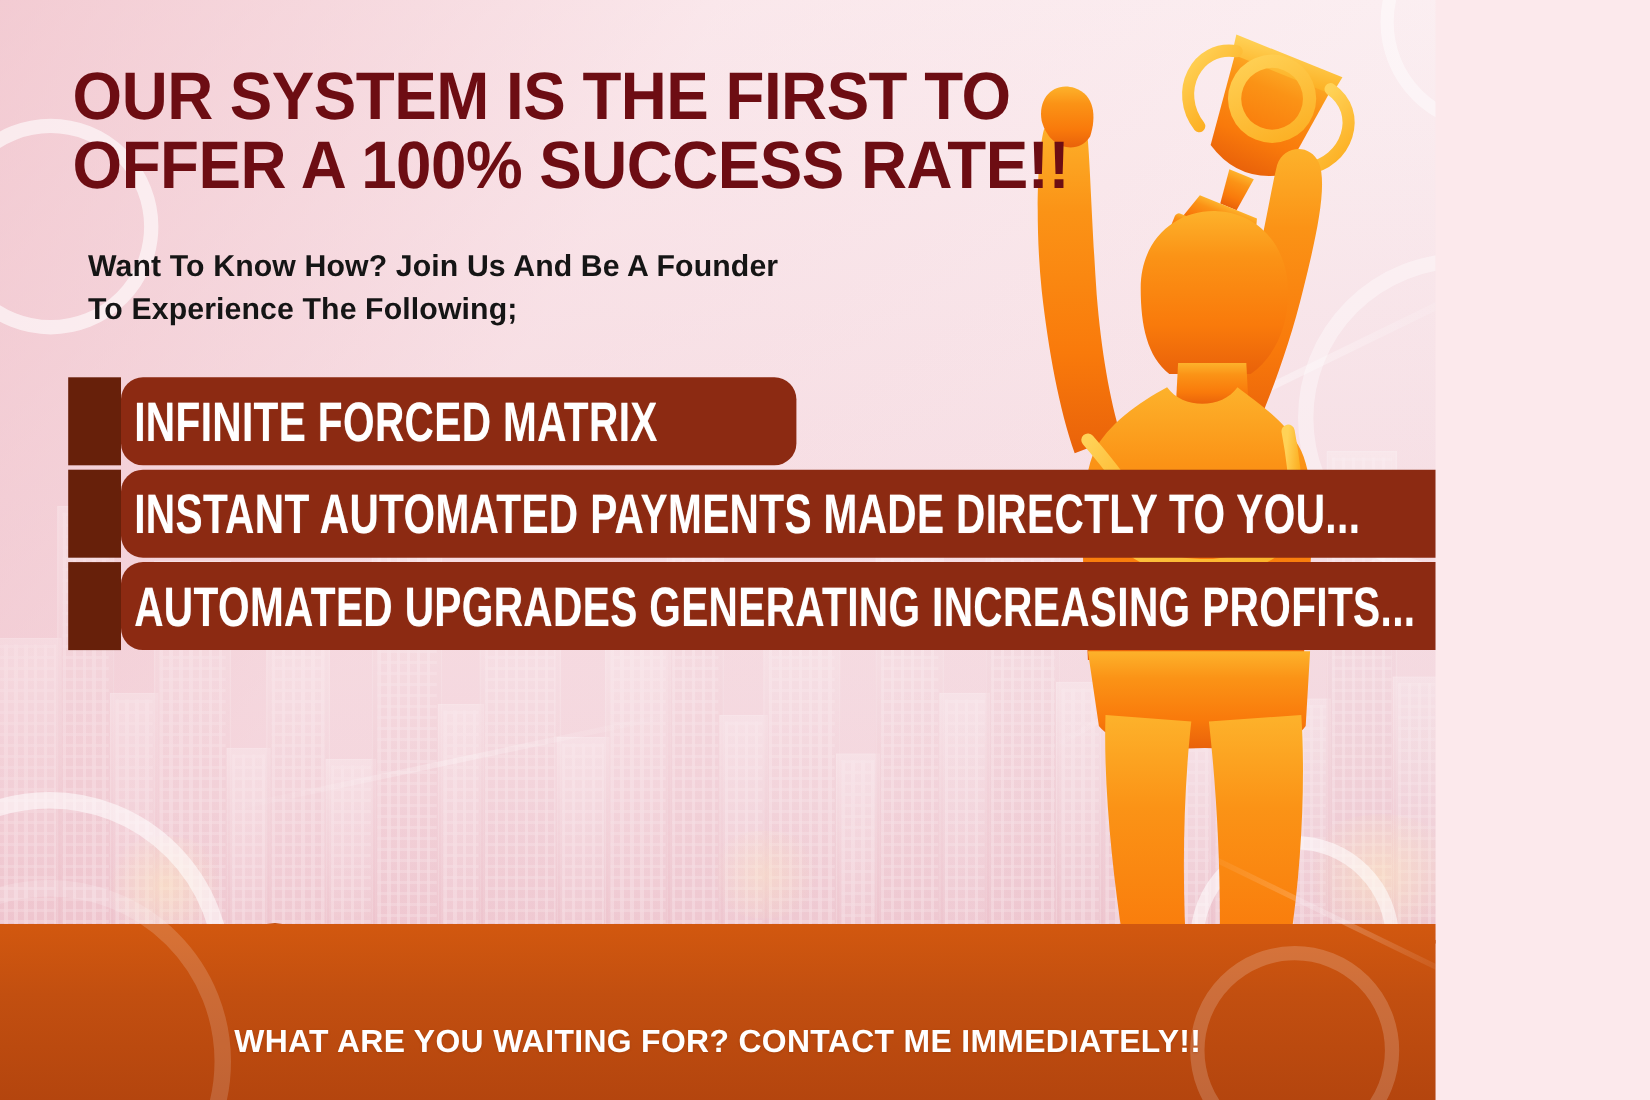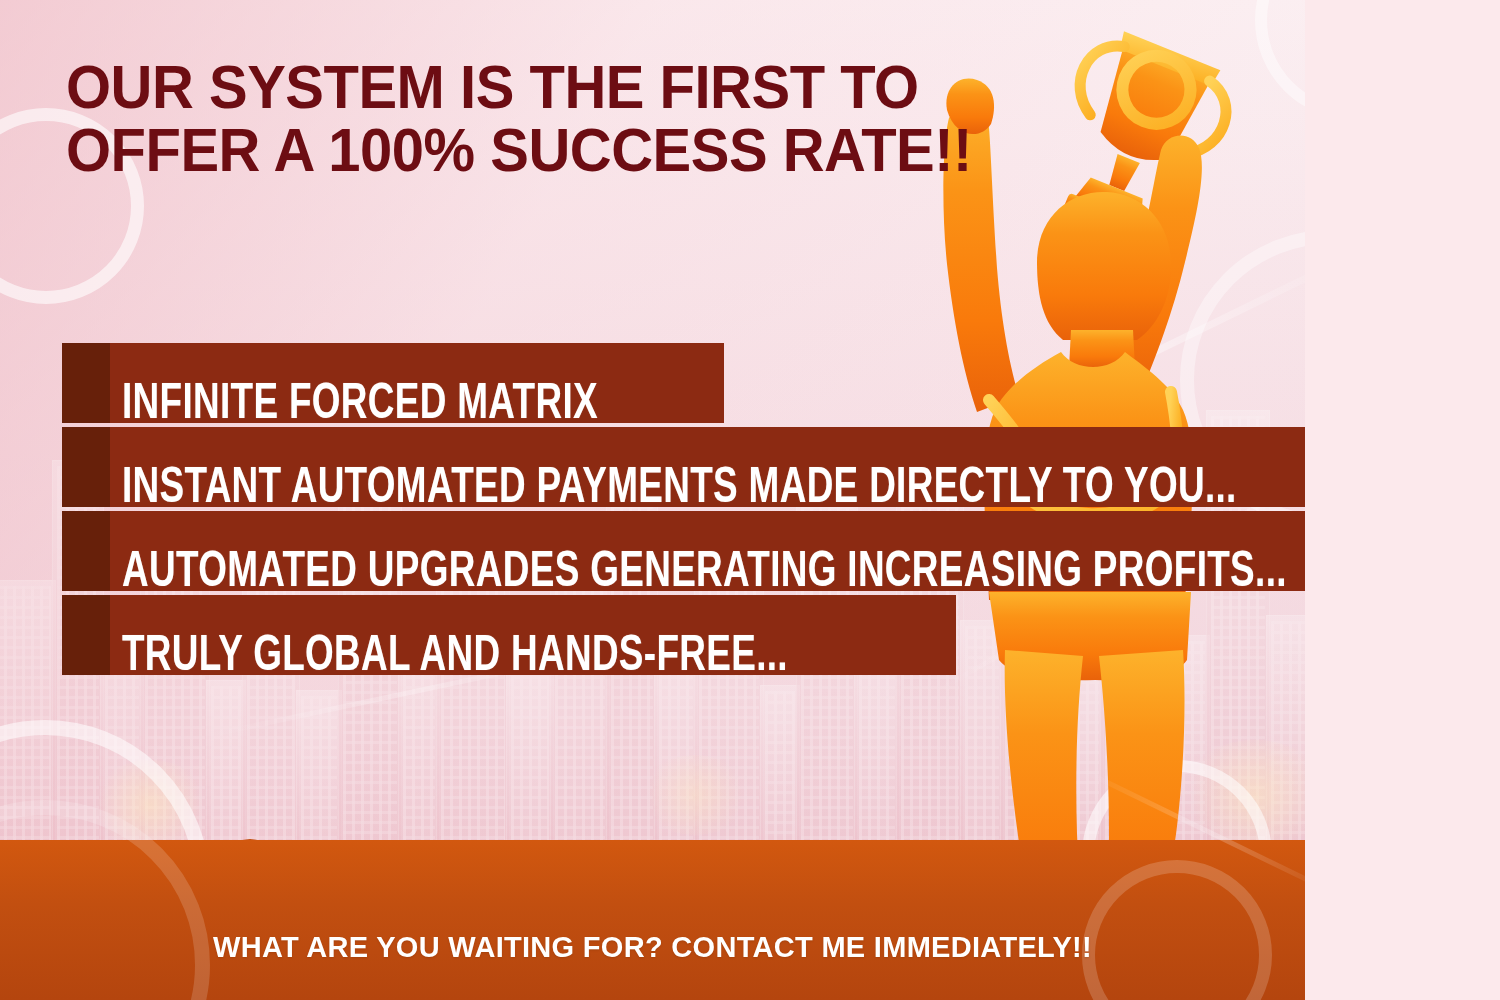--- a/index.html
+++ b/index.html
@@ -87,22 +87,23 @@
     margin-bottom:4px;
     width:max-content;
   }
   .bullet-tab {
     width:48px;
     background:#67200a;
     flex:0 0 48px;
   }
   .bullet-body {
     background:#8c2a12;
-    display:flex; align-items:flex-end;
+    display:flex; align-items:center;
     padding:0 22px 0 12px;
+    border-radius:20px;
   }
   .bullet-label {
     color:#ffffff;
     font-size:45px;
     line-height:1;
     font-weight:bold;
     letter-spacing:0.4px;
     font-family:"Liberation Sans Narrow","Liberation Sans", sans-serif;
     transform:scaleX(0.82) scaleY(1.12);
     transform-origin:left center;
@@ -262,20 +263,22 @@
   <div class="ground">
 
     <div class="ring" style="left:-120px; top:-40px; width:330px; height:330px; border-width:15px; border-color:rgba(255,255,255,0.16);"></div>
     <div class="ring" style="left:1082px; top:20px; width:190px; height:190px; border-width:13px; border-color:rgba(255,255,255,0.18);"></div>
     <div class="streak" style="left:1060px; top:-10px; width:300px; height:5px; transform:rotate(26deg); opacity:.30;"></div>
   </div>
 
   <h1 class="headline">OUR SYSTEM IS THE FIRST TO
 OFFER A 100% SUCCESS RATE!!</h1>
 
+  <p class="subhead">Want To Know How? Join Us And Be A Founder
+To Experience The Following;</p>
 
   <div class="bullets">
 
     <div class="bullet">
       <div class="bullet-tab"></div>
       <div class="bullet-body">
         <span class="bullet-label">INFINITE FORCED MATRIX</span>
       </div>
     </div>
 
@@ -288,24 +291,18 @@
       </div>
     </div>
 
     <div class="bullet">
       <div class="bullet-tab"></div>
       <div class="bullet-body">
         <span class="bullet-label">AUTOMATED UPGRADES GENERATING INCREASING PROFITS...</span>
       </div>
     </div>
 
-    <div class="bullet">
-      <div class="bullet-tab"></div>
-      <div class="bullet-body">
-        <span class="bullet-label">TRULY GLOBAL AND HANDS-FREE...</span>
-      </div>
-    </div>
 
   </div>
 
   <div class="cta">WHAT ARE YOU WAITING FOR? CONTACT ME IMMEDIATELY!!</div>
 
 </div>
 
 </body></html>

